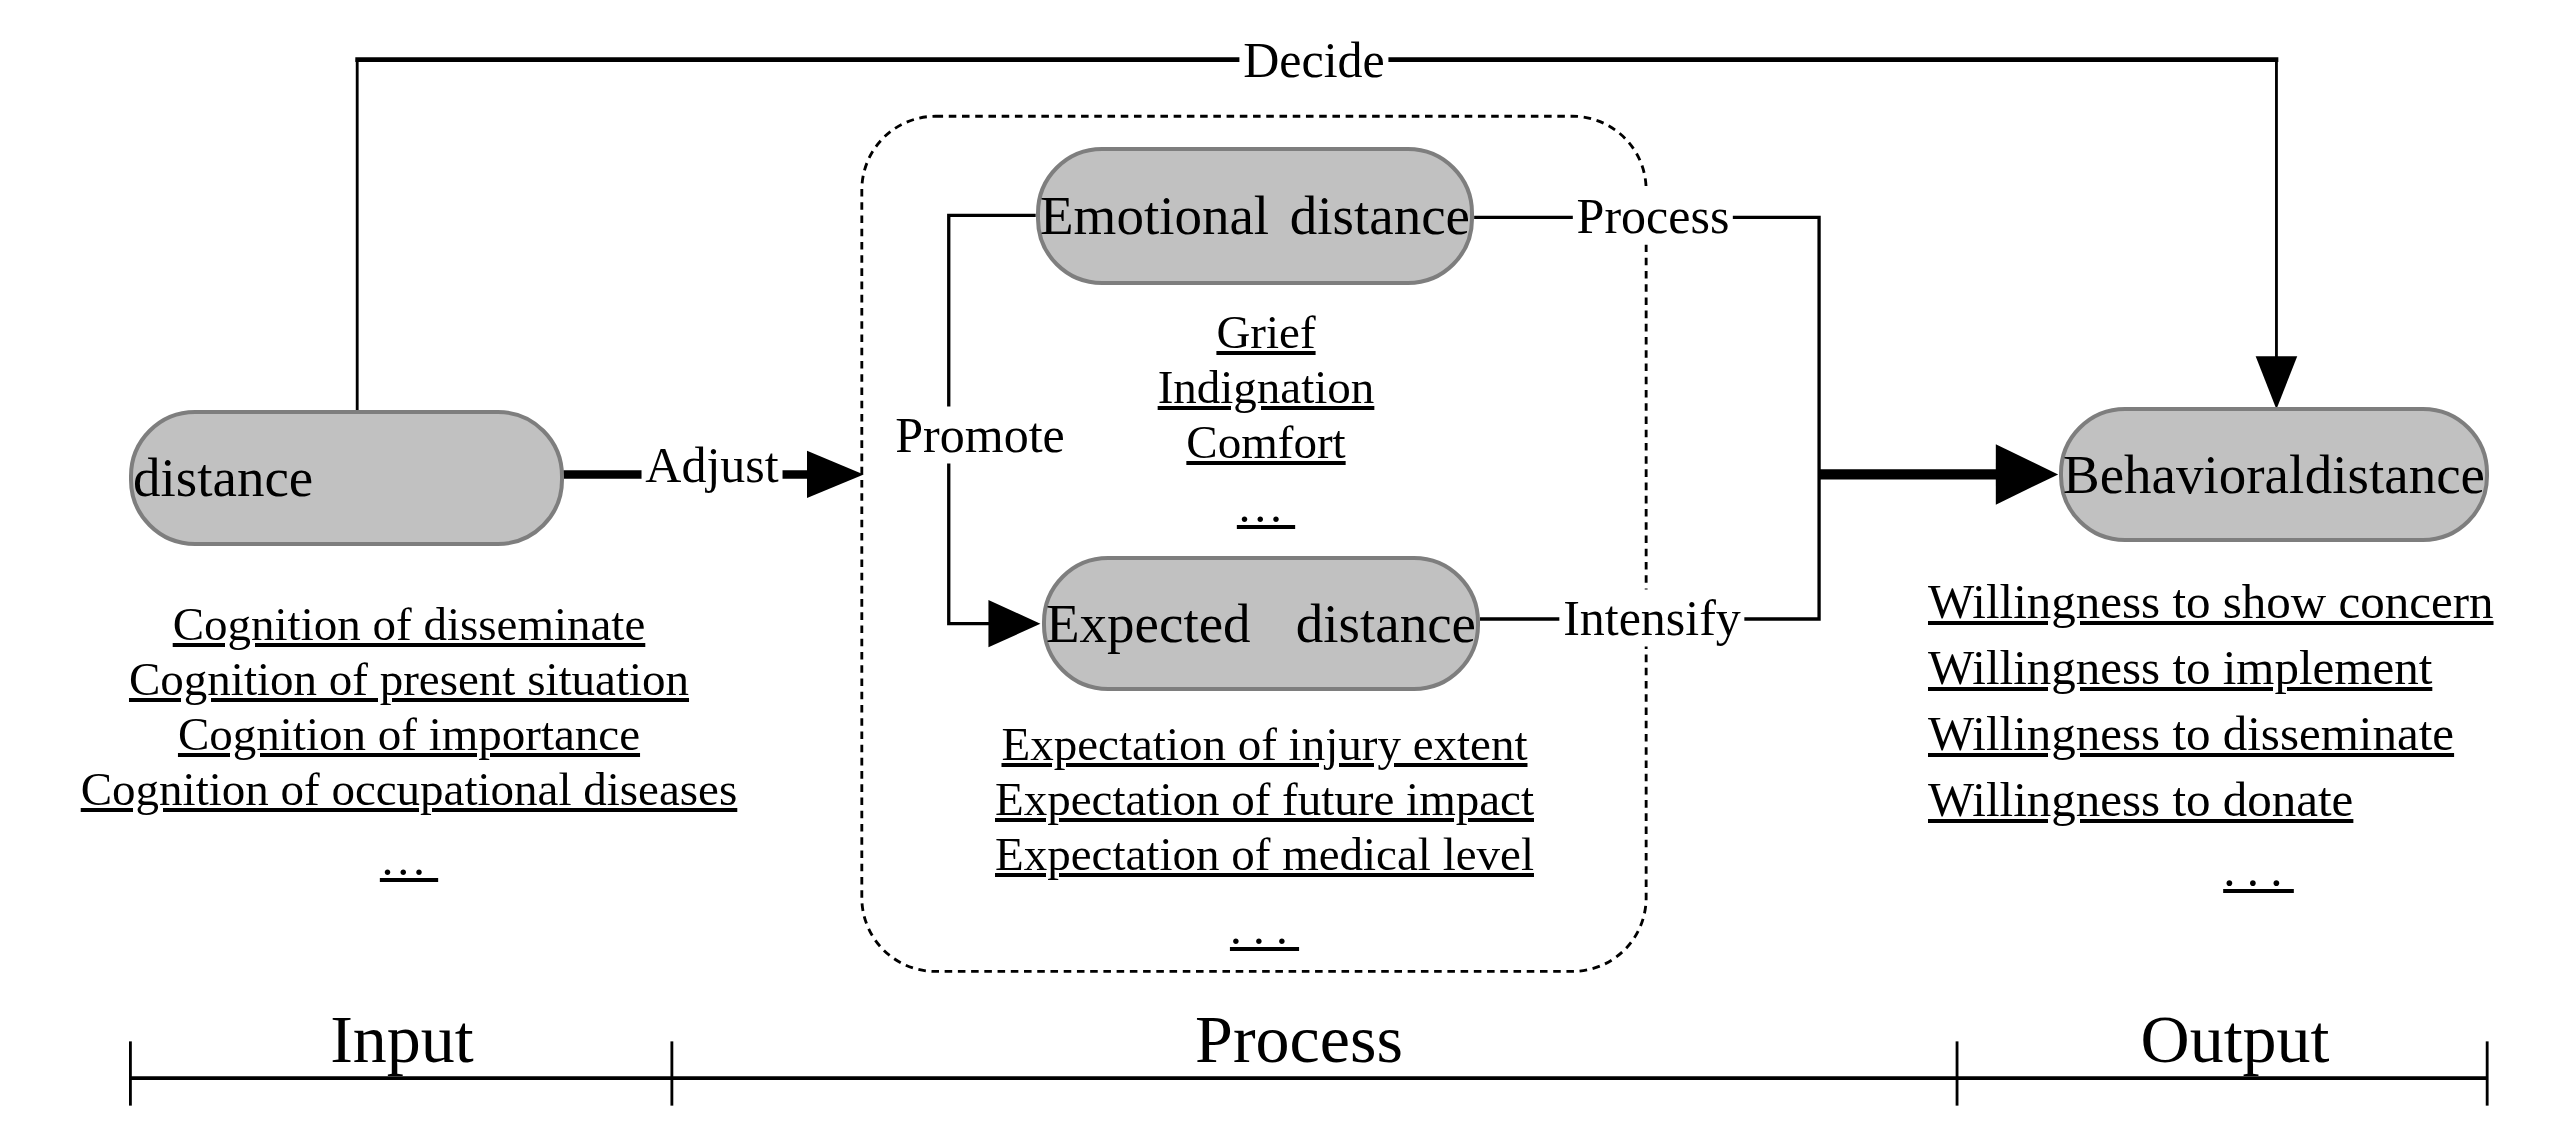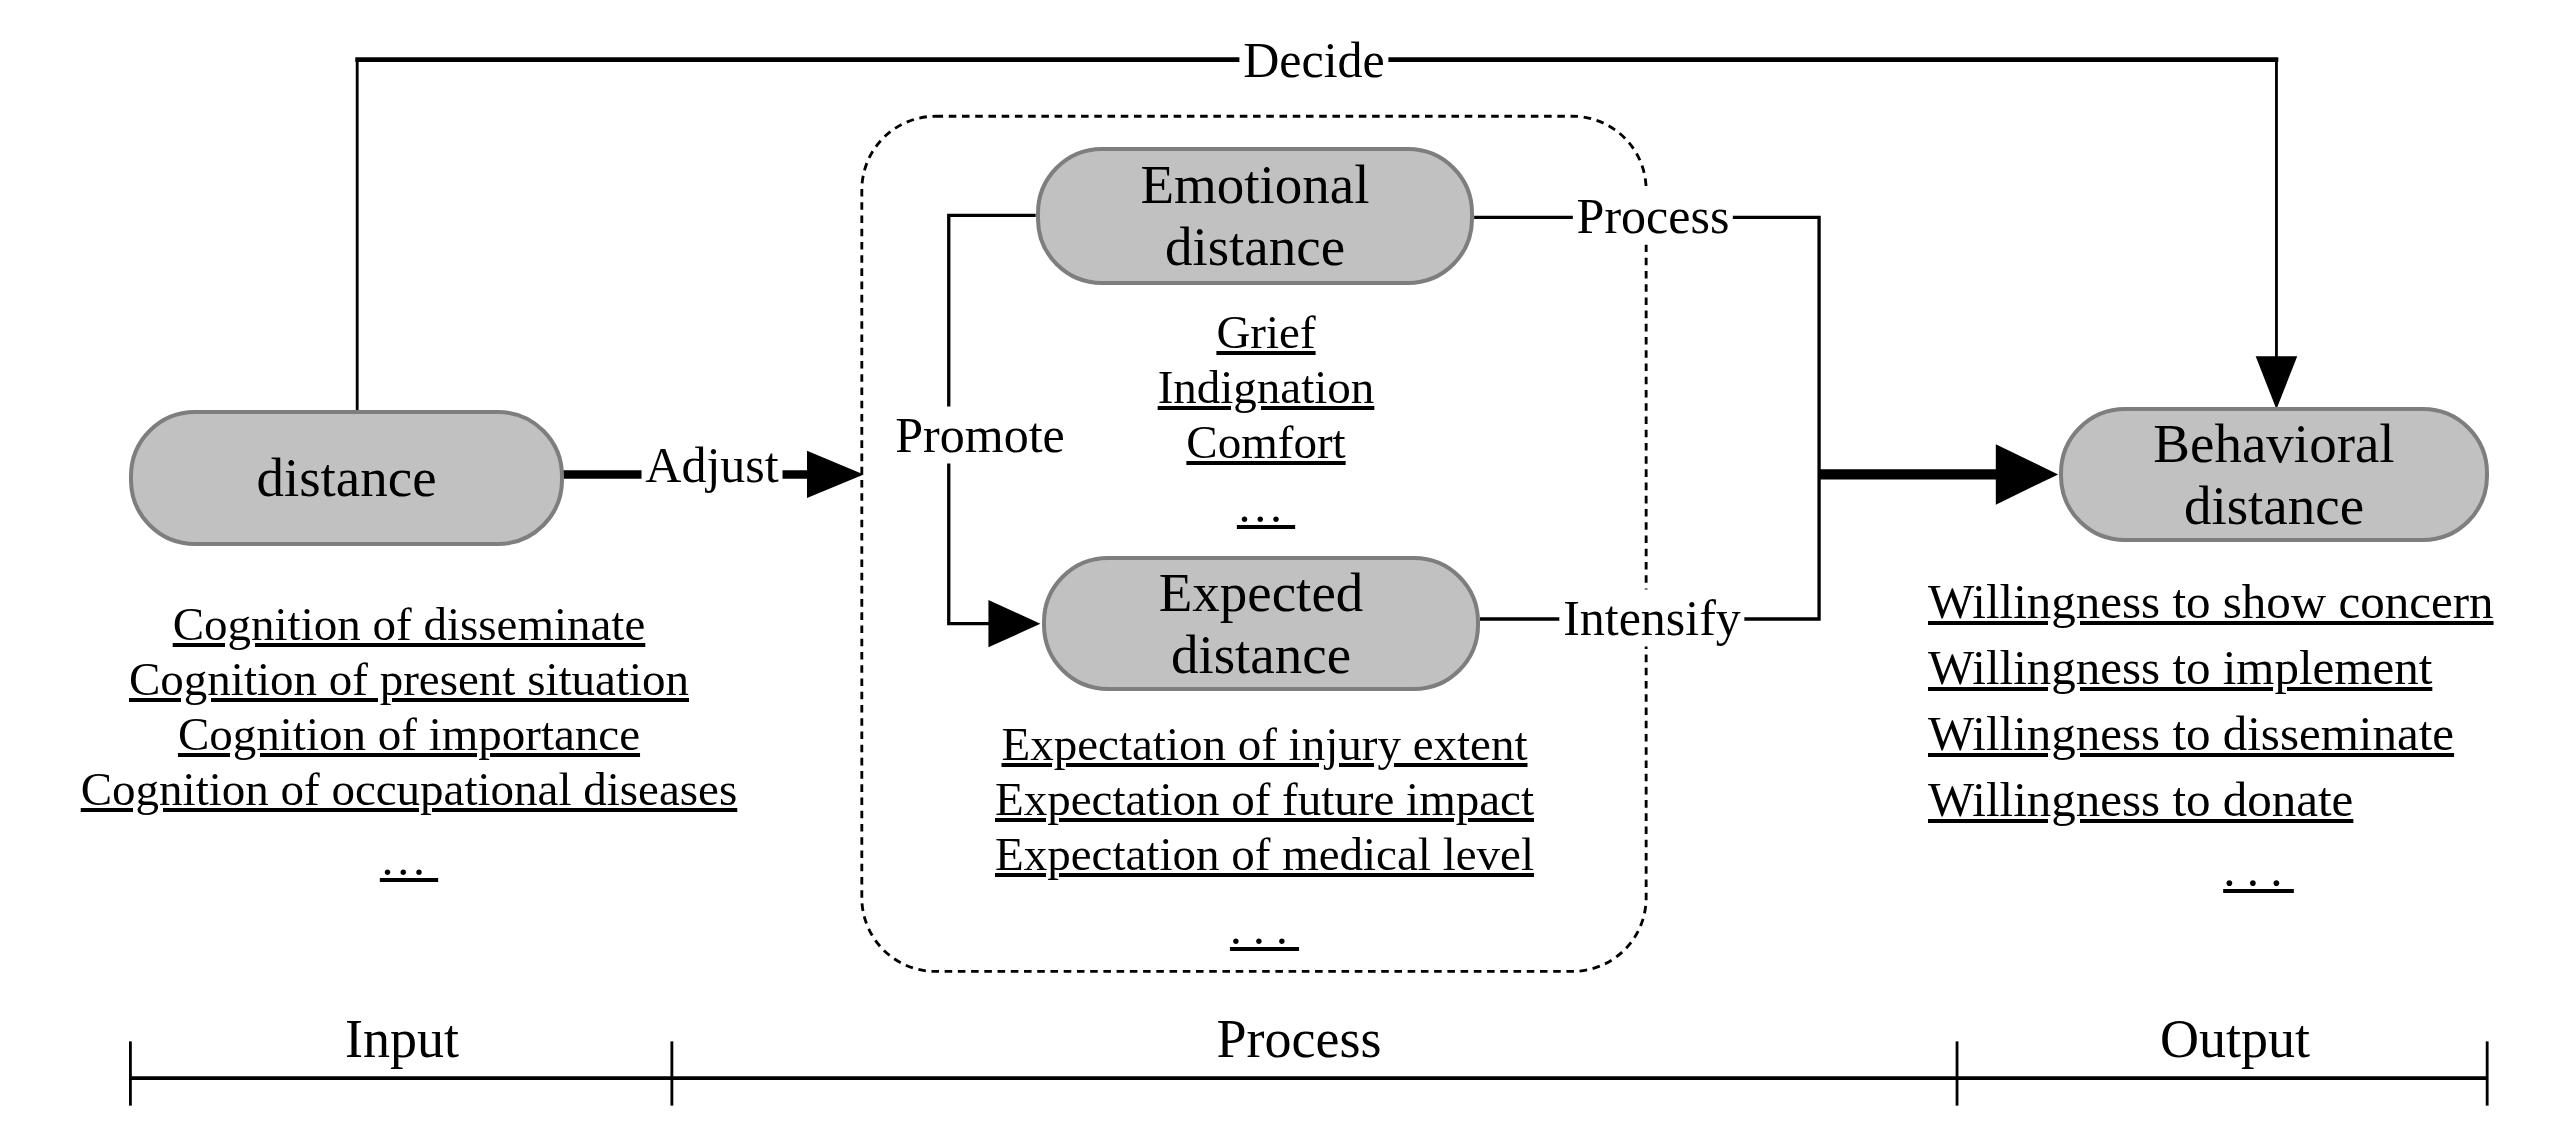--- a/index.html
+++ b/index.html
@@ -8,31 +8,31 @@
     font-family:"Liberation Serif","DejaVu Serif",serif;color:#000;overflow:hidden;
   }
   .layer{position:absolute;left:0;top:0;z-index:1;}
   .ln{stroke:var(--line,#000);fill:none;}
   .fl{fill:var(--line,#000);stroke:none;}
   .node{
     position:absolute;z-index:2;
     background:var(--node-fill,#c1c1c1);
     border:4.7px solid var(--node-border,#7e7e7e);
     border-radius:66px;box-sizing:border-box;
-    display:flex;flex-direction:column;align-items:center;justify-content:center;
+    display:flex;align-items:center;justify-content:space-between;
     font-size:55px;line-height:62px;text-align:center;
   }
   .edge-label{
     position:absolute;z-index:3;transform:translate(-50%,-50%);
     background:var(--label-bg,#fff);font-size:50px;line-height:57px;
     white-space:nowrap;padding:0 3.8px;
   }
   .axis-label{
     position:absolute;z-index:2;transform:translate(-50%,-50%);
-    font-size:54px;line-height:57px;white-space:nowrap;
+    font-size:68px;line-height:57px;white-space:nowrap;
   }
   .list{position:absolute;z-index:2;font-size:47px;line-height:55px;text-align:center;text-decoration:underline;}
   #cognition-list{left:0;top:597px;width:818px;}
   #emotions-list{left:1030px;top:305px;width:472px;}
   #expectations-list{left:943px;top:717px;width:643px;}
   #willingness-list{left:1928px;top:569px;width:661px;font-size:49px;line-height:66px;text-align:left;}
   .dots-item{letter-spacing:11.3px;}
   #cognition-list .dots-item{margin-top:15px;}
   #emotions-list .dots-item{margin-top:9.4px;}
   #expectations-list .dots-item{margin-top:19px;}

